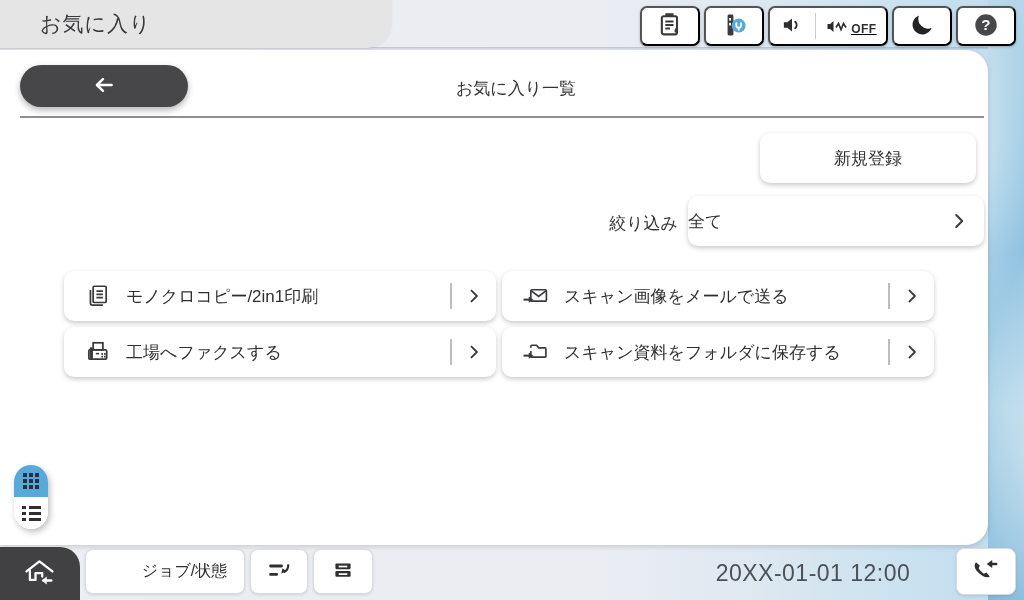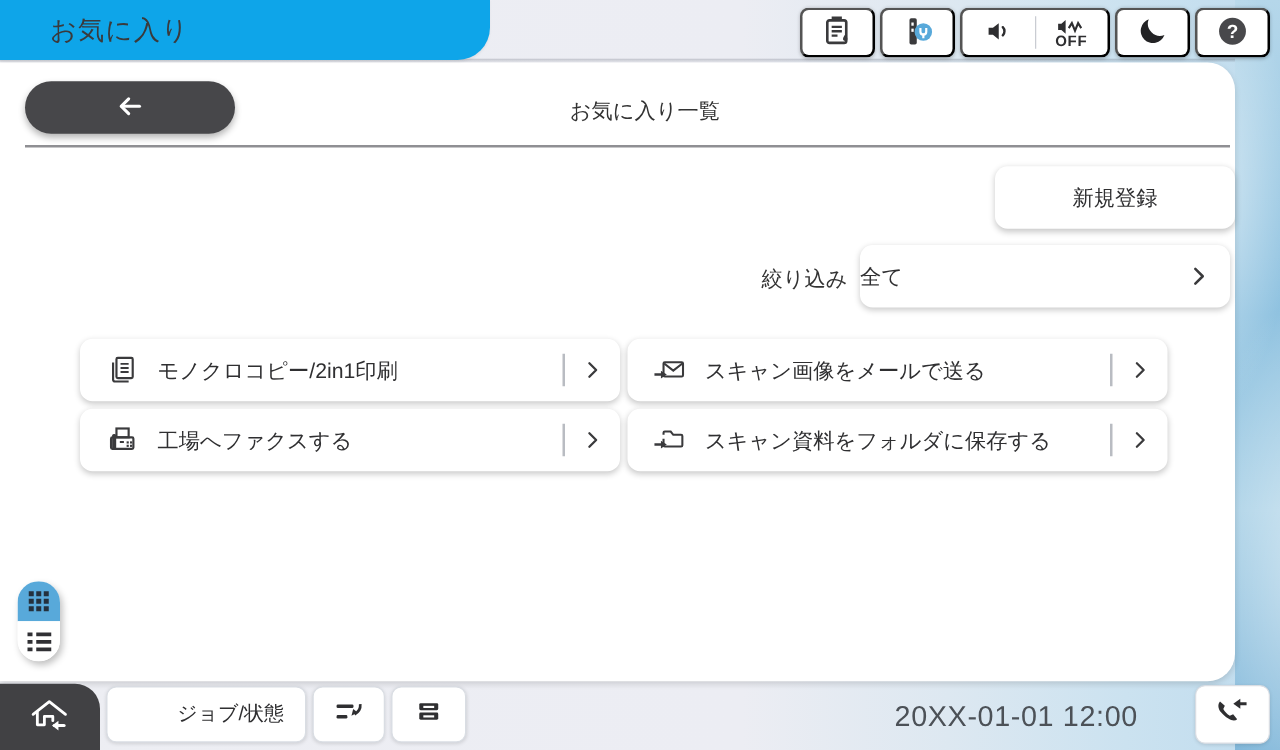--- a/index.html
+++ b/index.html
@@ -15,33 +15,33 @@
       radial-gradient(90px 260px at -18px 150px, rgba(255,255,255,.55), rgba(255,255,255,0) 70%),
       radial-gradient(120px 300px at 55px 450px, rgba(255,255,255,.45), rgba(255,255,255,0) 70%),
       linear-gradient(180deg,#b5d7ea 0%,#8fc2e0 42%,#a8d0e6 68%,#7fb6d9 100%);
   }
   .strip-shadow{
     position:absolute; top:47px; left:0; width:988px; height:3px; z-index:4;
     background:linear-gradient(180deg, rgba(90,95,110,.30), rgba(90,95,110,0));
   }
   .title-area{
     position:absolute; top:0; left:0; width:392px; height:48px; z-index:5;
-    background:#0ea5e9; border-radius:0 0 26px 0;
+    background:#e5e5e5; border-radius:0 0 26px 0;
     display:flex; align-items:center; padding-left:40px;
     box-shadow:0 1px 2px rgba(0,0,0,.06);
   }
   .app-title{ font-size:21px; color:#3a3a3c; letter-spacing:1px; }
   .topbar-buttons{ position:absolute; top:6px; right:0; left:0; height:40px; z-index:7; }
   .tb-btn{
     position:absolute; top:0; height:40px; background:#fff; border-radius:7px;
     box-shadow:0 1px 3px rgba(0,0,0,.25);
     display:flex; align-items:center; justify-content:center;
   }
   .tb-divider{ width:1px; height:26px; background:#c9ccd2; }
-  .off-wrap{ display:flex; flex-direction:column; align-items:flex-start; line-height:1; }
+  .off-wrap{ display:flex; flex-direction:row; align-items:flex-end; line-height:1;text-decoration:underline; }
   .off-label{ font-size:12px; font-weight:bold; color:#2e2e30; margin-top:-3px; letter-spacing:.5px; }
 
   .card{
     position:absolute; top:50px; left:0; width:988px; height:495px; z-index:3;
     background:#fff; border-radius:0 22px 22px 0;
     box-shadow:0 2px 5px rgba(0,0,0,.14);
   }
   .back-btn{
     position:absolute; left:20px; top:15px; width:168px; height:42px;
     background:#47474a; border-radius:21px; border:none; cursor:pointer;
@@ -53,21 +53,21 @@
     font-size:17px; color:#333;padding-left:44px;
   }
   .header-divider{
     position:absolute; left:20px; top:66px; width:964px; height:2px; background:#8f8f93;
   }
   .btn-white{
     background:#fff; border:none; border-radius:10px; cursor:pointer;
     box-shadow:0 2px 5px rgba(0,0,0,.22);
     font-size:17px; color:#2f2f31; font-family:inherit;
   }
-  .new-btn{ position:absolute; left:796px; top:83px; width:192px; height:50px; }
+  .new-btn{ position:absolute; left:760px; top:83px; width:216px; height:50px; }
   .filter-label{
     position:absolute; left:500px; top:162px; width:178px; text-align:right;
     font-size:17px; color:#333;
   }
   .filter-btn{
     position:absolute; left:688px; top:146px; width:296px; height:50px;
     display:flex; align-items:center; justify-content:flex-start;
   }
   .filter-btn .chev{ position:absolute; right:14px; top:14px; }
 

